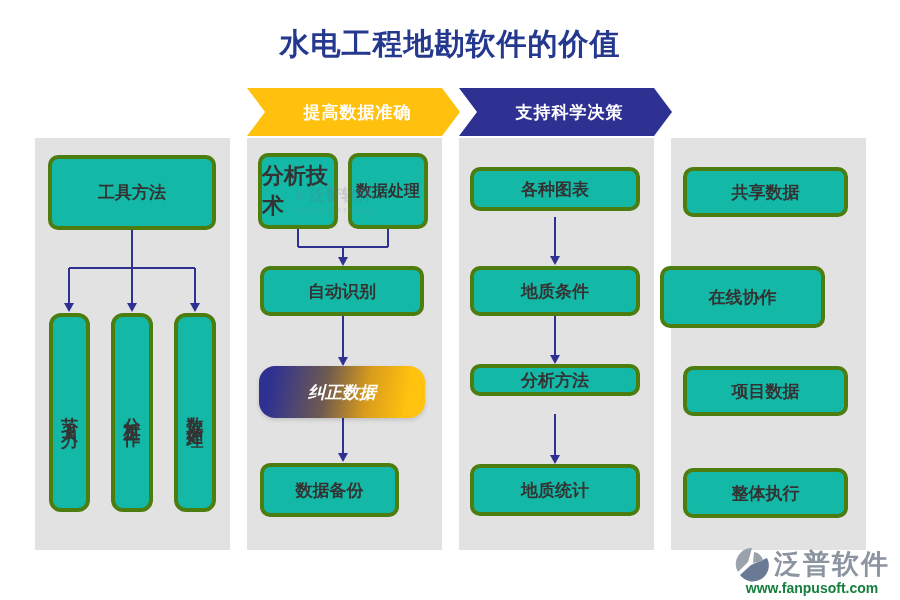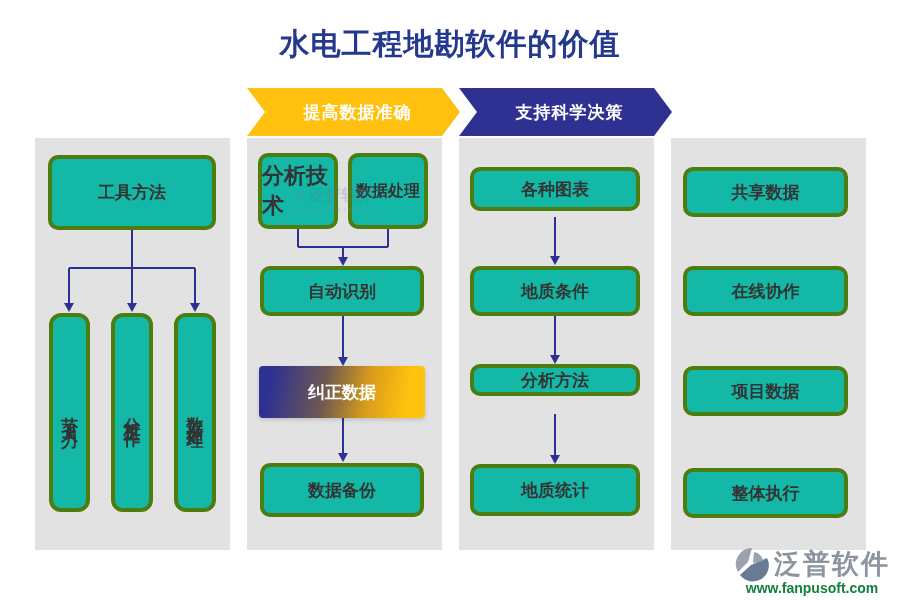--- a/index.html
+++ b/index.html
@@ -27,23 +27,24 @@
   .box{
     position:absolute;background:#14b8a6;border:4px solid #4d7c0f;border-radius:10px;
     display:flex;align-items:center;justify-content:center;box-sizing:border-box;
     font-size:17px;font-weight:bold;color:#333333;z-index:3;
   }
   .vbox{
     writing-mode:vertical-rl;text-orientation:upright;letter-spacing:5px;
     border-radius:12px;
   }
   .gradbox{
-    border:none;border-radius:4px;color:#ffffff;
+    border:none;border-radius:16px;color:#ffffff;
     background:linear-gradient(100deg,#2E3192 8%,#6E5A50 40%,#D99C1C 65%,#FFC20E 88%);
     box-shadow:0 2px 4px rgba(0,0,0,0.15);
+    font-style:italic;
   }
   .watermark{
     position:absolute;left:293px;top:183px;z-index:4;opacity:0.22;
     display:flex;flex-direction:column;align-items:center;line-height:1.1;
     color:#5E6E94;pointer-events:none;
   }
   .watermark .wm-row{display:flex;align-items:center;gap:3px;}
   .wm-glyph{font-size:22px;color:#7A86A8;}
   .wm-brand{font-size:16px;font-weight:bold;}
   .wm-sub{font-size:7px;letter-spacing:1px;color:#7A86A8;}
@@ -96,29 +97,29 @@
 
   <div class="box" style="left:48px;top:155px;width:168px;height:75px">工具方法</div>
   <div class="box vbox" style="left:49px;top:313px;width:41px;height:199px">节省人力</div>
   <div class="box vbox" style="left:111px;top:313px;width:42px;height:199px">分析工作</div>
   <div class="box vbox" style="left:174px;top:313px;width:42px;height:199px">数据处理</div>
 
   <div class="box" style="left:258px;top:153px;width:80px;height:76px;font-size:22px">分析技术</div>
   <div class="box" style="left:348px;top:153px;width:80px;height:76px;font-size:16px">数据处理</div>
   <div class="box" style="left:260px;top:266px;width:164px;height:50px">自动识别</div>
   <div class="box gradbox" style="left:259px;top:366px;width:166px;height:52px">纠正数据</div>
-  <div class="box" style="left:260px;top:463px;width:164px;height:54px">数据备份</div>
+  <div class="box" style="left:260px;top:463px;width:139px;height:54px">数据备份</div>
 
   <div class="box" style="left:470px;top:167px;width:170px;height:44px">各种图表</div>
   <div class="box" style="left:470px;top:266px;width:170px;height:50px">地质条件</div>
   <div class="box" style="left:470px;top:364px;width:170px;height:32px">分析方法</div>
   <div class="box" style="left:470px;top:464px;width:170px;height:52px">地质统计</div>
 
   <div class="box" style="left:683px;top:167px;width:165px;height:50px">共享数据</div>
-  <div class="box" style="left:683px;top:266px;width:165px;height:50px">在线协作</div>
+  <div class="box" style="left:660px;top:266px;width:165px;height:62px">在线协作</div>
   <div class="box" style="left:683px;top:366px;width:165px;height:50px">项目数据</div>
   <div class="box" style="left:683px;top:468px;width:165px;height:50px">整体执行</div>
 
   <div class="watermark">
     <div class="wm-row">
       <span class="wm-glyph">◖</span>
       <span class="wm-brand">泛普软件</span>
     </div>
     <span class="wm-sub">FANPU SOFTWARE</span>
   </div>

